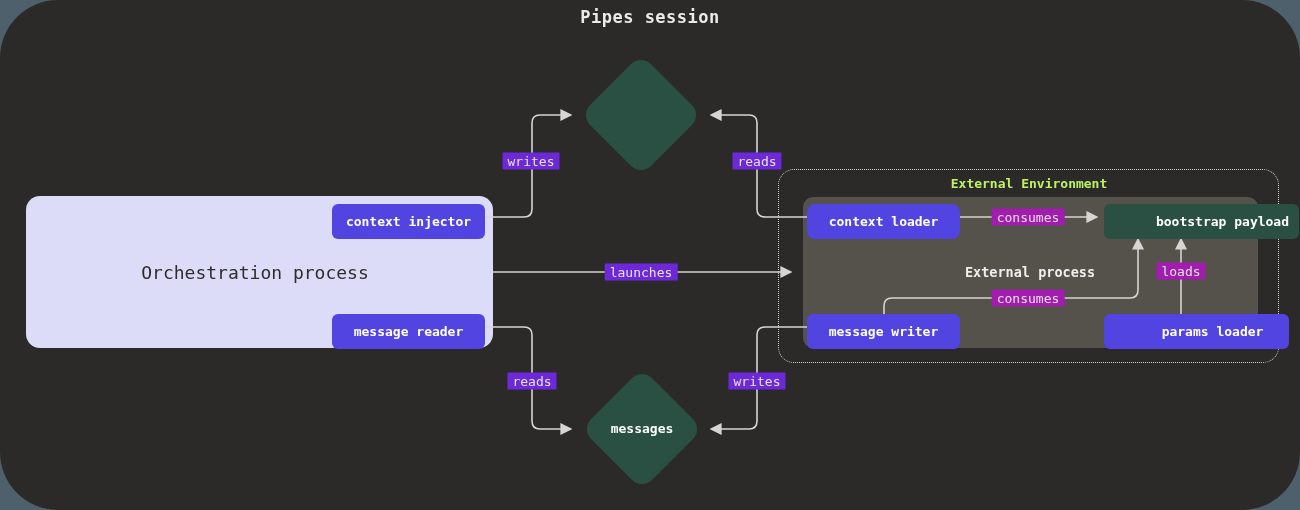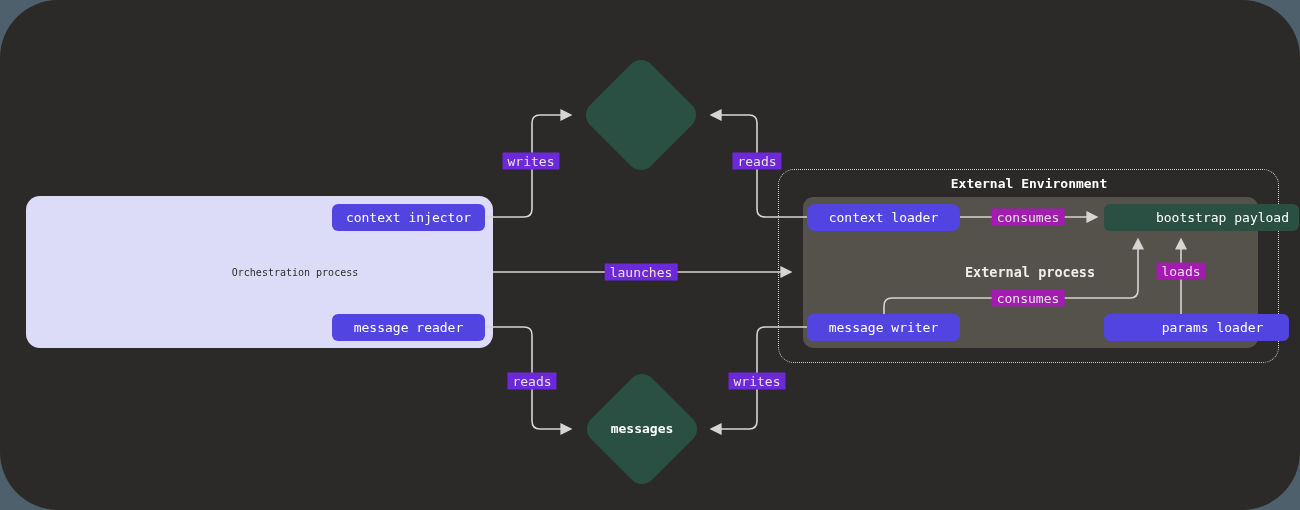--- a/index.html
+++ b/index.html
@@ -15,41 +15,41 @@
     position:absolute; top:7px; left:0; width:100%; text-align:center;
     color:#eceae7; font-size:17px; font-weight:600; letter-spacing:.5px;
   }
   
   .orch-box {
     position:absolute; left:26px; top:196px; width:467px; height:152px;
     background:#dcdcf8; border-radius:14px;
   }
   .orch-label {
     position:absolute; left:255px; top:272px; transform:translate(-50%,-50%);
-    color:#2e2d2a; font-size:10px; white-space:nowrap;margin-left:40px;
+    color:#2e2d2a; font-size:18px; white-space:nowrap;
   }
   .ext-env {
     position:absolute; left:778px; top:169px; width:501px; height:194px;
     border:1.5px dotted #d3d1cd; border-radius:16px; box-sizing:border-box;
   }
   .ext-env-label {
     position:absolute; left:1029px; top:183px; transform:translate(-50%,-50%);
-    color:#ffffff; font-size:13px; font-weight:700; white-space:nowrap;
+    color:#bef264; font-size:13px; font-weight:700; white-space:nowrap;
   }
   .ext-proc {
     position:absolute; left:803px; top:197px; width:455px; height:151px;
     background:#55514b; border-radius:10px;
   }
   .ext-proc-label {
     position:absolute; left:1030px; top:272px; transform:translate(-50%,-50%);
     color:#f0eeec; font-size:13.5px; font-weight:700; white-space:nowrap;
   }
   .pill {
-    position:absolute; width:153px; height:27px; border-radius:6px;
-    background:#5244e1; color:#ffffff; font-size:13px; font-weight:400;
+    position:absolute; width:153px; height:35px; border-radius:6px;
+    background:#5244e1; color:#ffffff; font-size:13px; font-weight:700;
     display:flex; align-items:center; justify-content:center; white-space:nowrap;
   }
   .pill.green { background:#2a4f43;padding-left:42px; }
   .diamond {
     position:absolute; width:86px; height:86px; background:#2a4f43;
     border-radius:14px; transform:rotate(45deg);
   }
   .diamond-label {
     position:absolute; transform:translate(-50%,-50%); width:100px;
     text-align:center; color:#ffffff; font-size:13px; font-weight:700;
@@ -63,20 +63,21 @@
     white-space:nowrap;
   }
   .edge-label.on-grey { background:#a21caf; }
 </style>
 </head>
 <body>
 
 <div class="stage">
   <div class="canvas"></div>
 
+  <div class="title">Pipes session</div>
 
   <div class="ext-env"></div>
 
   <div class="ext-proc"></div>
 
   <div class="orch-box"></div>
 
   <div class="diamond" style="left:598px; top:72px;"></div>
   <div class="diamond" style="left:599px; top:386px;"></div>
 

